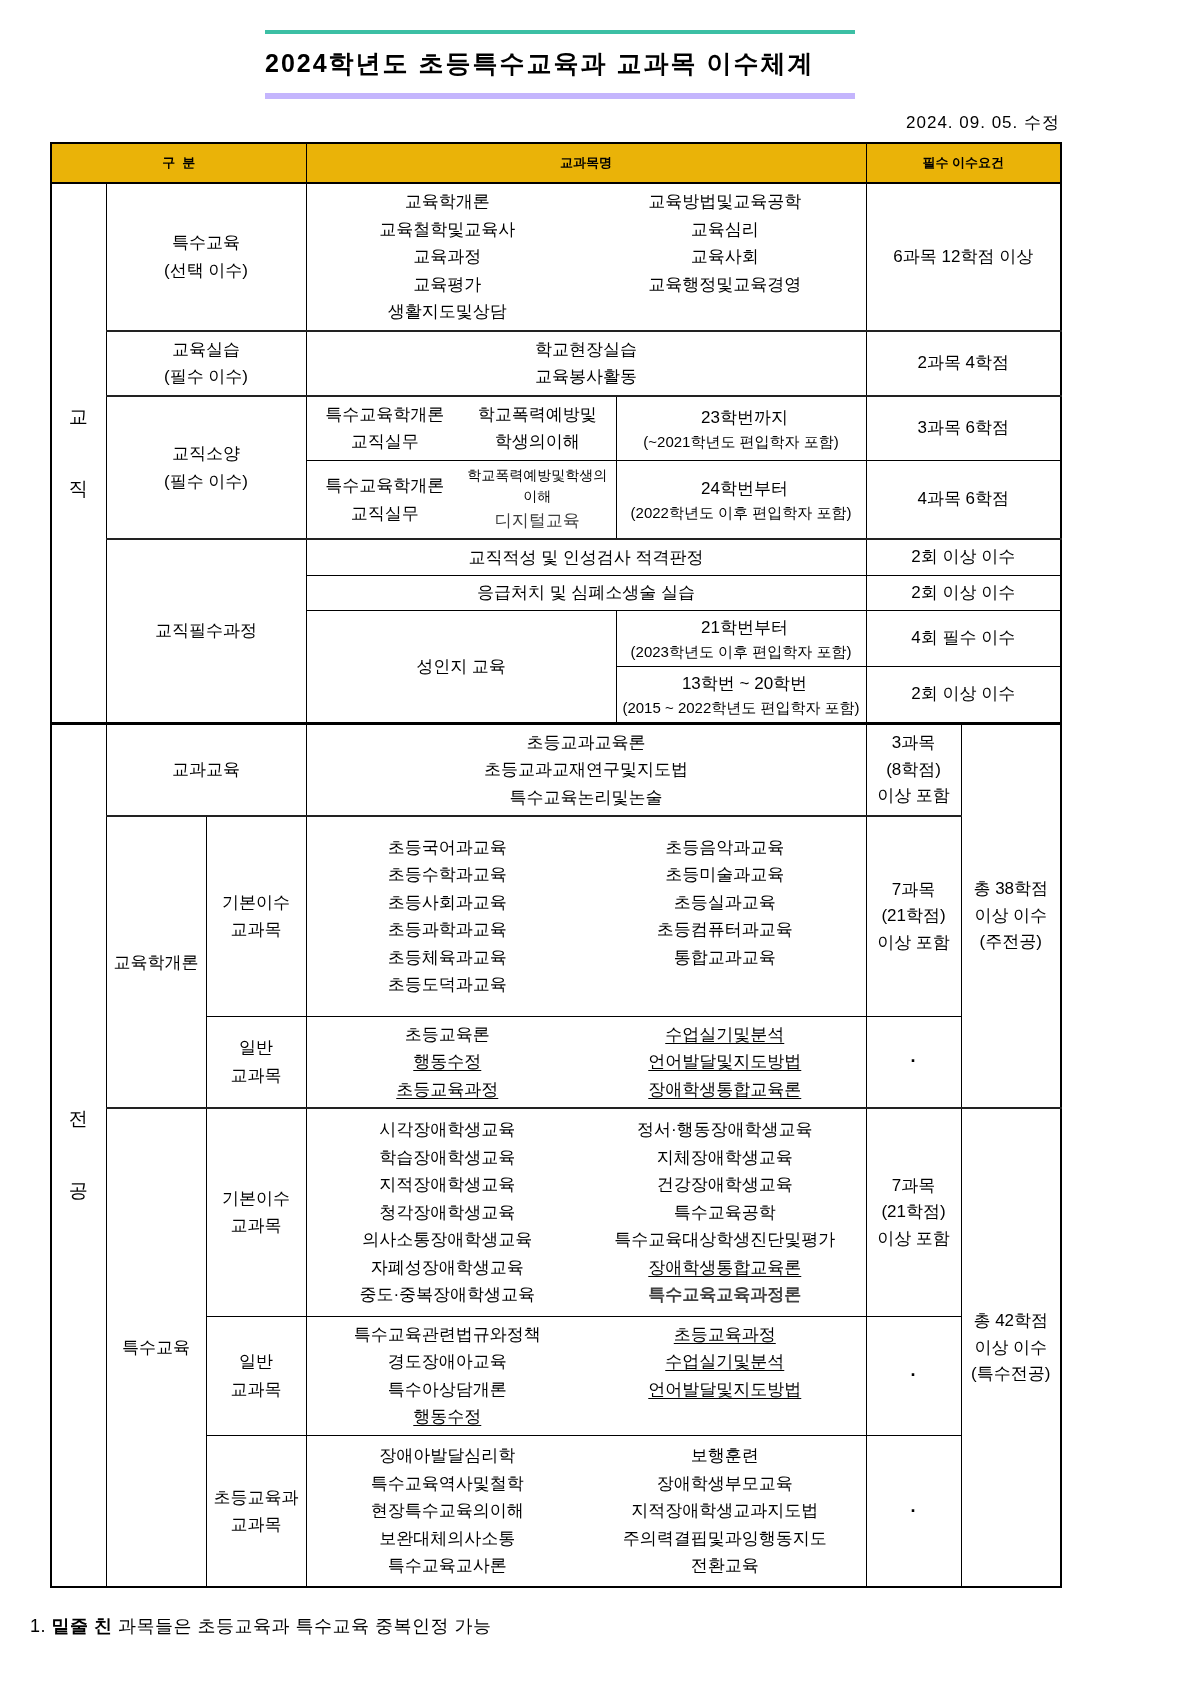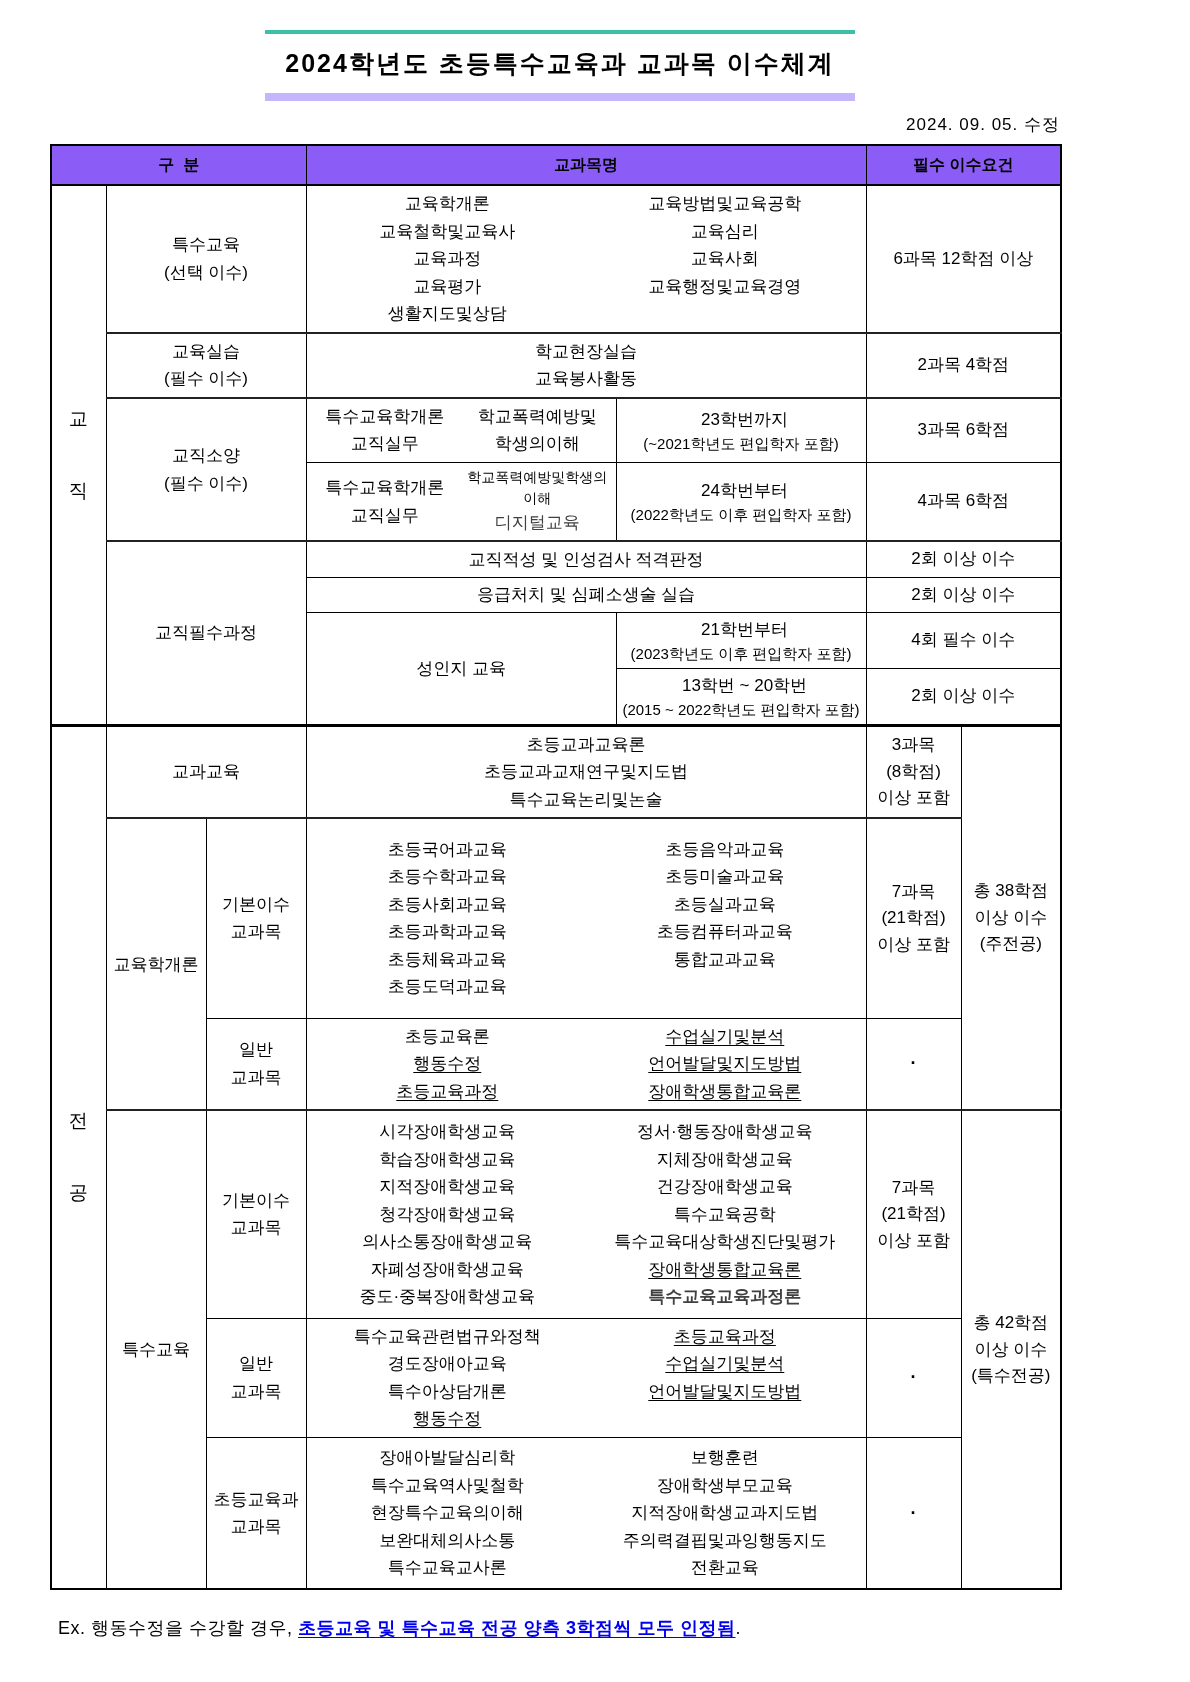--- a/index.html
+++ b/index.html
@@ -3,38 +3,38 @@
 <meta charset="utf-8">
 <style>
   html,body {margin:0; padding:0;}
   body {
     width:1190px; height:1682px; background:#ffffff; color:#000;
     font-family:"Liberation Sans","DejaVu Sans",sans-serif;
     position:relative;
   }
   .title-box {
     margin:30px 0 0 265px; width:590px;
-    border-top:4px solid #3CBFA4; border-bottom:8px solid #c4b5fd;
-    padding:13px 0; text-align:center;
+    border-top:4px solid #3CBFA4; border-bottom:6px solid #c4b5fd;
+    padding:13px 0; text-align:left;
     font-size:25px; font-weight:bold; letter-spacing:2px;
   }
   .date-line {
     width:1010px; margin:12px 8px 8px 50px;
     text-align:right; font-size:17px; letter-spacing:1px;
   }
   table.main {
     border-collapse:collapse; table-layout:fixed;
     width:1010px; margin-left:50px; border:2.5px solid #000;
   }
   td,th {
     border:1px solid #000; text-align:center; vertical-align:middle;
     padding:4px 2px; font-size:17px; overflow:hidden;
   }
   th {
-    background:#8b5cf6; font-size:16px; font-weight:bold;
+    background:#eab308; font-size:13px; font-weight:bold;
     height:30px; border-bottom:2px solid #000; white-space:pre;
   }
   tr.bt > td {border-top:2px solid #222;}
   tr.bt3 > td {border-top:3px solid #000;}
   .lines {white-space:pre-line; line-height:1.62;}
   .crs {line-height:1.62;}
   .flex2 {display:flex; align-items:flex-start;}
   .flex2 > div {flex:1;text-align:center;}
   .vcenter {align-items:center;}
   .u {text-decoration:underline; text-underline-offset:3px;}
@@ -319,17 +319,17 @@
 주의력결핍및과잉행동지도
 전환교육</div>
       </div>
     </td>
     <td class="dotcell">·</td>
   </tr>
 </tbody>
   </table>
 
 <div class="notes">
-  <div class="note ex">
-    <span>Ex. 행동수정을 수강할 경우, </span><span class="blue b u2">초등교육 및 특수교육 전공 양측 3학점씩 모두 인정됨</span><span>.</span>
+  <div class="note">
+    <span>1. </span><span class="b">밑줄 친</span><span> 과목들은 초등교육과 특수교육 중복인정 가능</span>
   </div>
 
 </div>
 
 </body></html>

